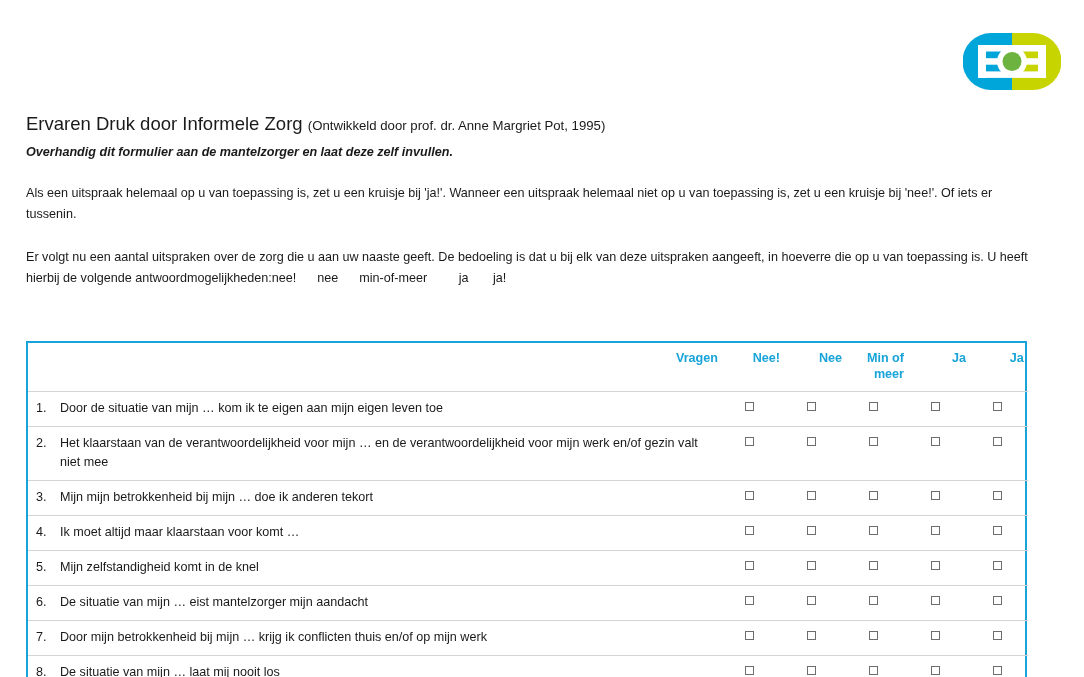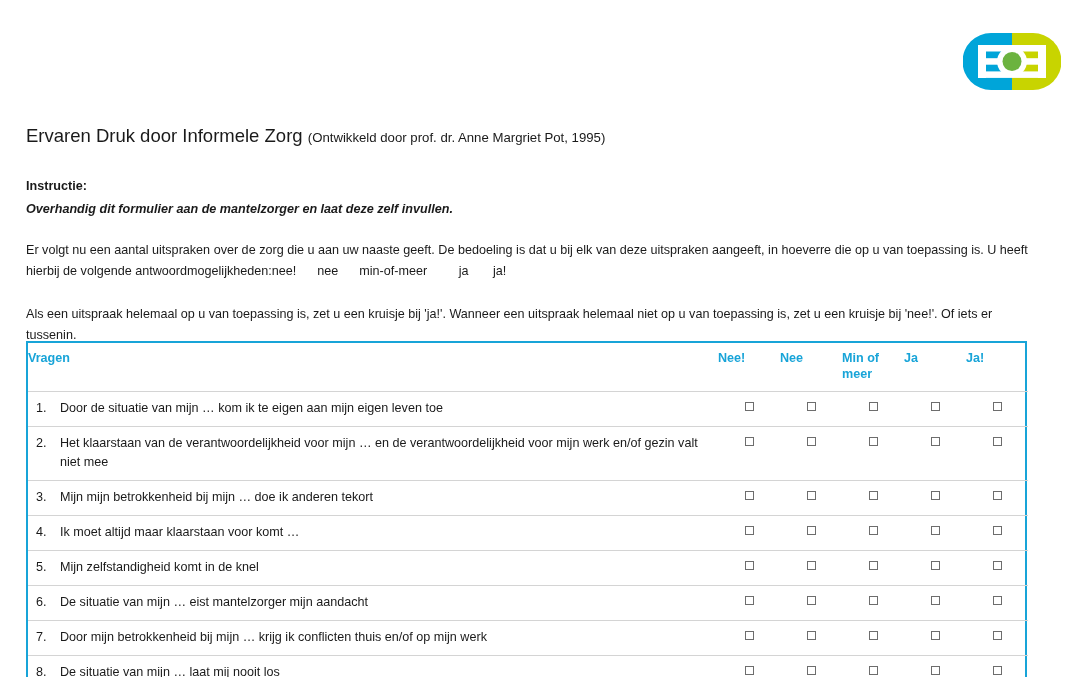--- a/index.html
+++ b/index.html
@@ -23,21 +23,21 @@
     top: 33px;
     width: 98px;
     height: 57px;
   }
   .logo-wrap svg { display: block; }
 
   
   .doc {
     position: absolute;
     left: 26px;
-    top: 124px;
+    top: 112px;
     width: 1005px;
   }
 
   .title-line {
     font-size: 18.5px;
     line-height: 24px;
     margin: 0 0 0 0;
     white-space: nowrap;
   }
   .title-main {
@@ -96,25 +96,25 @@
   }
   table.q-table tr:last-child td {
     border-bottom: none;
   }
   thead th {
     color: #18a4d8;
     font-size: 12.6px;
     font-weight: bold;
     line-height: 16px;
     padding: 7px 0 9px 0;
-    text-align: left;
+    text-align: right;
     border-bottom: 1px solid #d4d4d4;
   }
   thead th.col-vragen {
-    text-align: left;
+    text-align: right;
   }
 
   col.c-vragen  { width: 690px; }
   col.c-opt     { width: 62px; }
 
   td.q-cell {
     font-size: 12.6px;
     line-height: 19px;
     padding: 7px 4px 8px 8px;
     color: #1a1a1a;
@@ -175,28 +175,27 @@
   </svg>
 </div>
 
 <div class="doc">
 
   <div class="title-line">
     <span class="title-main">Ervaren Druk door Informele Zorg</span>
     <span class="title-sub">(Ontwikkeld door prof. dr. Anne Margriet Pot, 1995)</span>
   </div>
 
-  <div class="instructie-label">Instructie:</div>
   <div class="instructie-text">Overhandig dit formulier aan de mantelzorger en laat deze zelf invullen.</div>
+
+  <div class="para">Als een uitspraak helemaal op u van toepassing is, zet u een kruisje bij 'ja!'. Wanneer een uitspraak helemaal niet op u van toepassing is, zet u een kruisje bij 'nee!'. Of iets er tussenin.</div>
 
   <div class="para">
     <span>Er volgt nu een aantal uitspraken over de zorg die u aan uw naaste geeft. De bedoeling is dat u bij elk van deze uitspraken aangeeft, in hoeverre die op u van toepassing is. U heeft hierbij de volgende antwoordmogelijkheden:</span><span class="ansline">nee!      nee      min-of-meer         ja       ja!</span>
   </div>
-
-  <div class="para">Als een uitspraak helemaal op u van toepassing is, zet u een kruisje bij 'ja!'. Wanneer een uitspraak helemaal niet op u van toepassing is, zet u een kruisje bij 'nee!'. Of iets er tussenin.</div>
 
 </div>
 
 <div class="table-wrap">
   <table class="q-table">
     <colgroup>
       <col class="c-vragen">
       <col class="c-opt">
         <col class="c-opt">
         <col class="c-opt">

